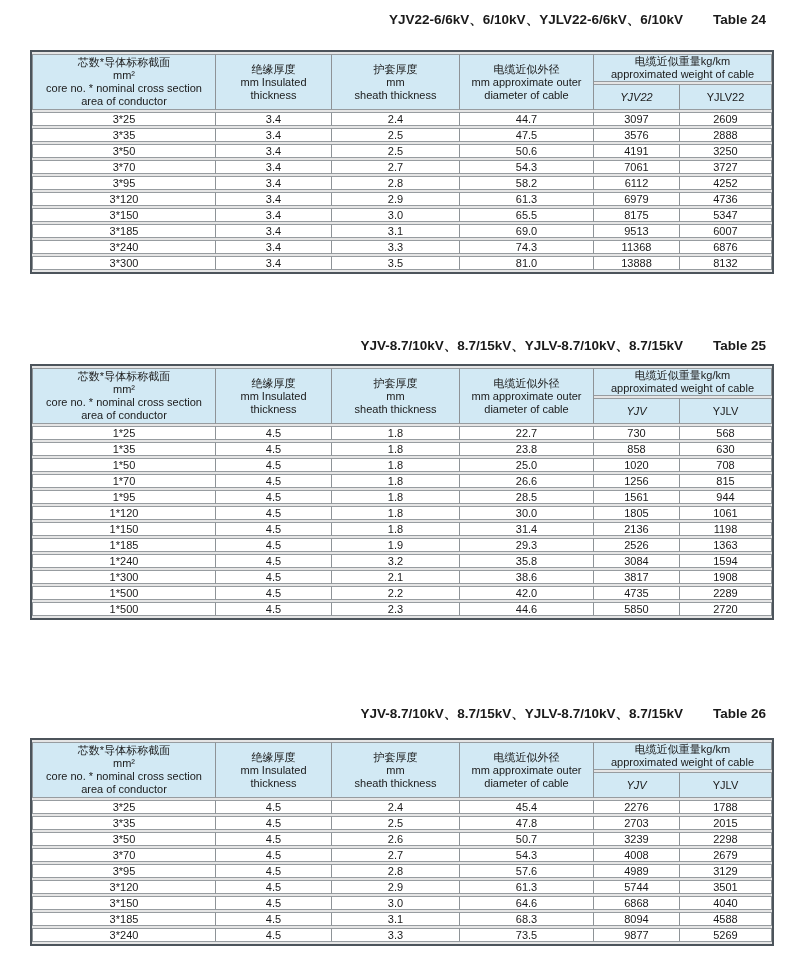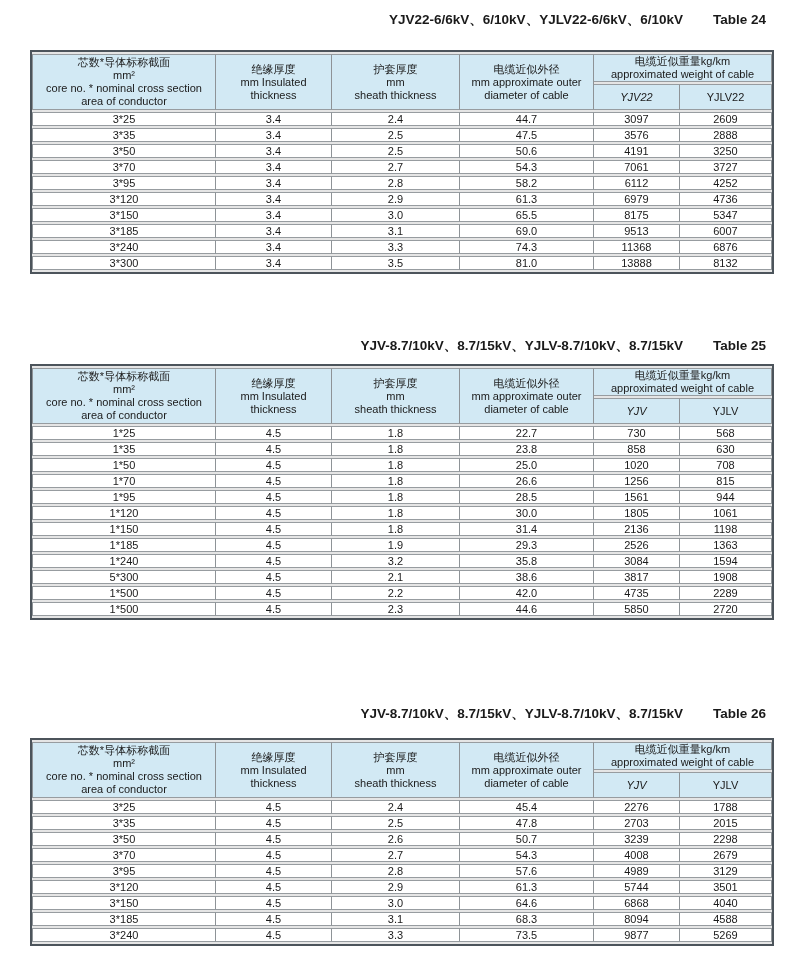--- a/index.html
+++ b/index.html
@@ -291,21 +291,21 @@
         </tr>
         <tr>
           <td>1*240</td>
           <td>4.5</td>
           <td>3.2</td>
           <td>35.8</td>
           <td>3084</td>
           <td>1594</td>
         </tr>
         <tr>
-          <td>5*300</td>
+          <td>1*300</td>
           <td>4.5</td>
           <td>2.1</td>
           <td>38.6</td>
           <td>3817</td>
           <td>1908</td>
         </tr>
         <tr>
           <td>1*500</td>
           <td>4.5</td>
           <td>2.2</td>

